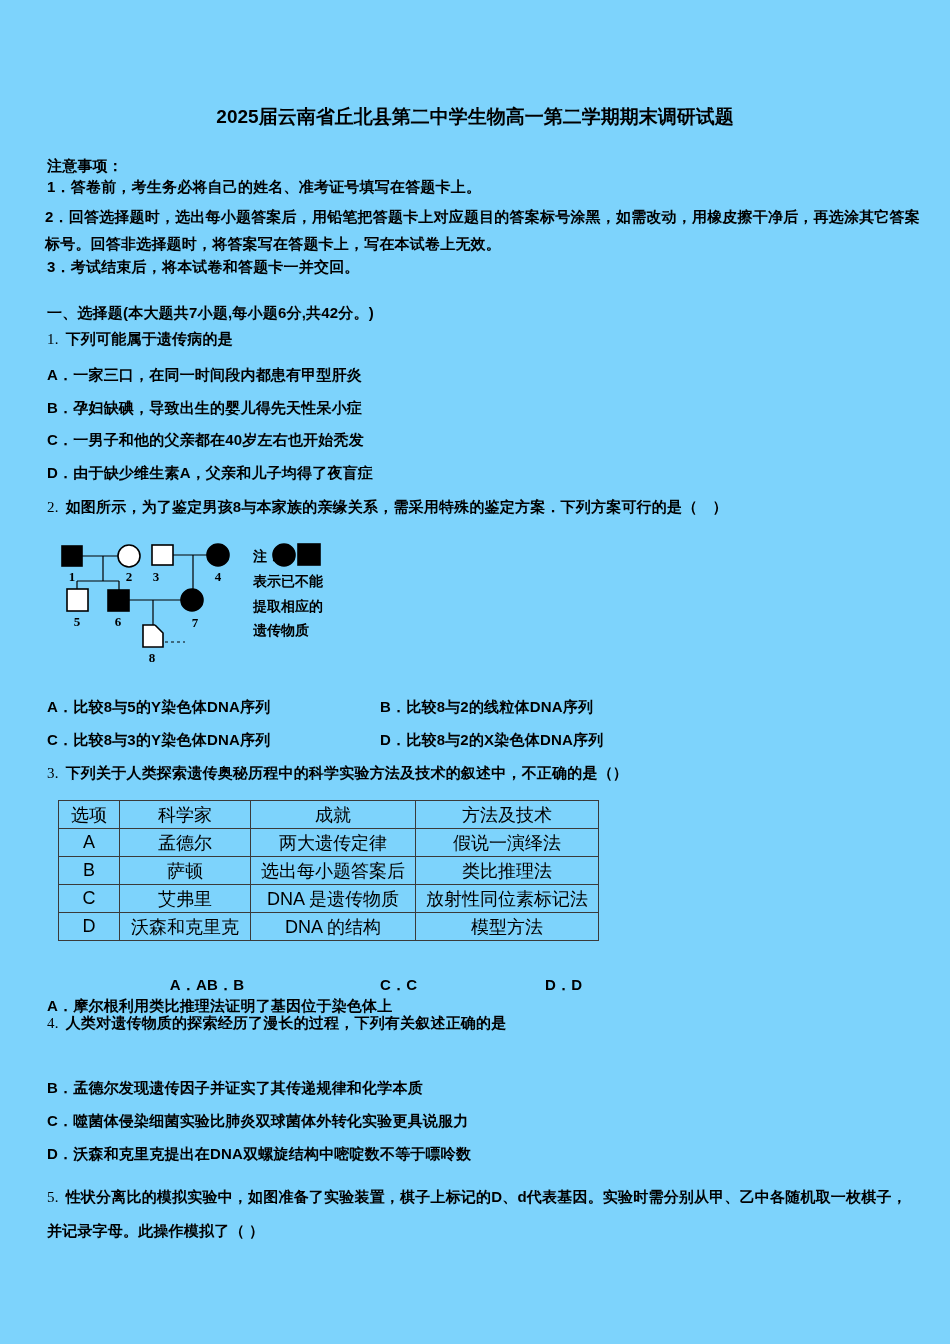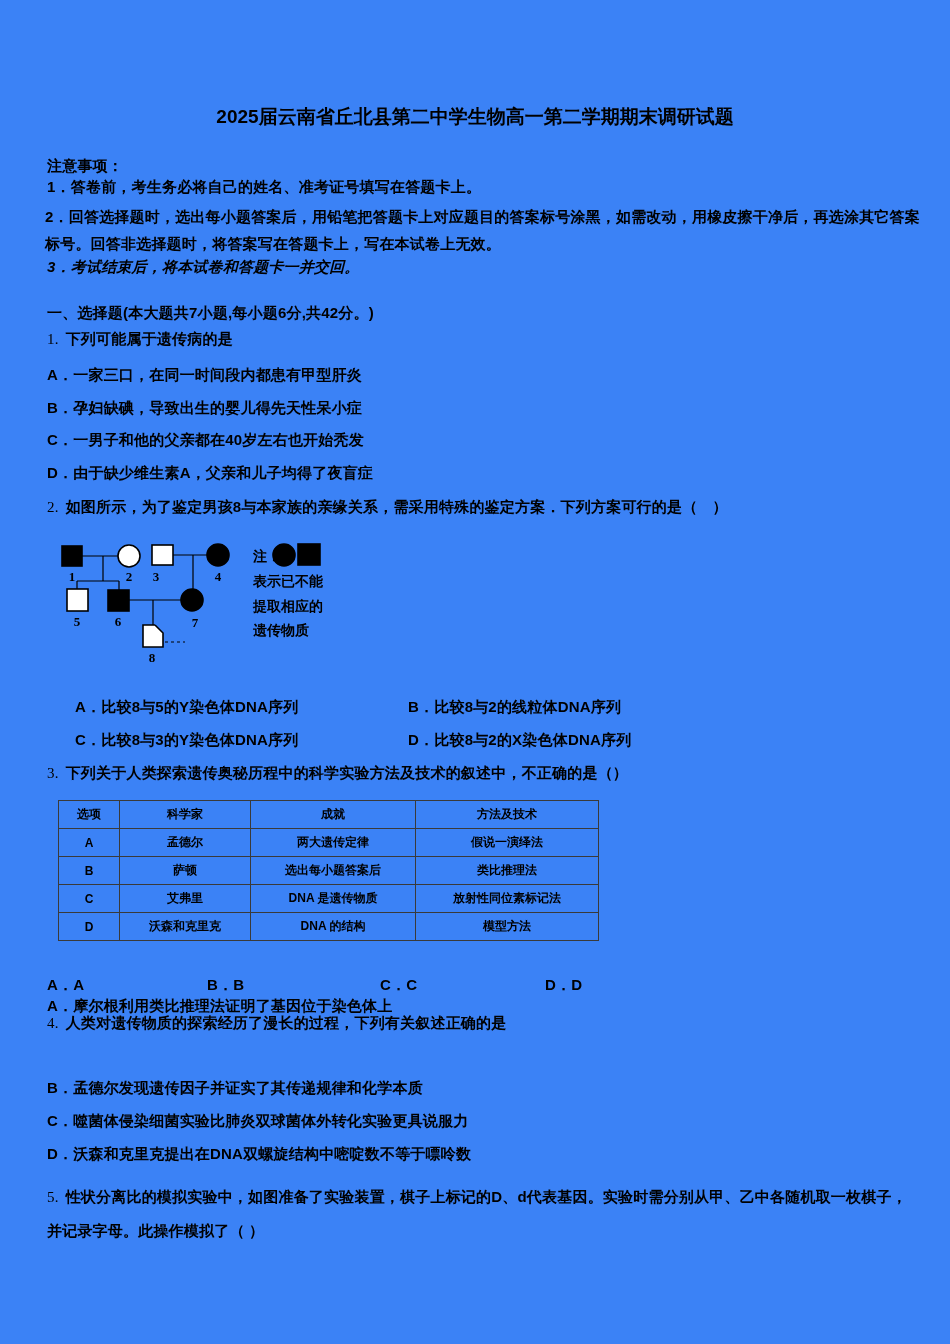--- a/index.html
+++ b/index.html
@@ -1,44 +1,44 @@
 <!DOCTYPE html>
 <html><head>
 <meta charset="utf-8">
 <style>
   html,body{margin:0;padding:0;background:#fff;}
-  .page{position:relative;width:950px;height:1344px;background:#3b82f6;color:#000;
+  .page{position:relative;width:950px;height:1344px;background:#7dd3fc;color:#000;
         font-family:"Liberation Sans",sans-serif;overflow:hidden;}
   .abs{position:absolute;}
   .title{top:104px;left:0;width:950px;text-align:center;font-size:19px;font-weight:bold;}
   .body-text{font-size:15px;font-weight:bold;letter-spacing:0.2px;line-height:19px;}
   .qnum{font-family:"Liberation Serif",serif;font-weight:normal;margin-right:7px;}
   .opt-letter-row{display:flex;}
   .notice-h{top:156px;left:47px;}
   .n1{top:177px;left:47px;}
   .n2{top:203px;left:45px;width:880px;line-height:27px;}
-  .n3{top:257px;left:47px;font-style:italic;}
+  .n3{top:257px;left:47px;}
   .sec1{top:303px;left:47px;}
   .q1{top:329px;left:47px;}
   .q1a{top:365px;left:47px;}
   .q1b{top:398px;left:47px;}
   .q1c{top:430px;left:47px;}
   .q1d{top:463px;left:47px;}
   .q2{top:497px;left:47px;}
   .fig{top:533px;left:55px;width:340px;height:145px;}
   .q2r1{top:697px;left:47px;width:860px;}
   .q2r2{top:730px;left:47px;width:860px;}
-  .q2r1 .col-a,.q2r2 .col-a{width:333px;margin-left:28px;}
+  .q2r1 .col-a,.q2r2 .col-a{width:333px;}
   .q3{top:763px;left:47px;}
   .tblwrap{top:800px;left:58px;}
-  table.sci{border-collapse:collapse;font-size:12px;font-weight:bold;}
+  table.sci{border-collapse:collapse;font-size:18px;font-weight:normal;}
   table.sci td{border:1px solid #3a3a3a;text-align:center;height:27px;padding:0 6px;}
   td.c0{width:48px;} td.c1{width:118px;} td.c2{width:152px;margin-left:8px;} td.c3{width:170px;}
   .q3opts{top:975px;left:47px;width:700px;}
-  .q3opts .o0{width:160px;} .q3opts .o1{width:173px;} .q3opts .o2{width:165px;}
+  .q3opts .o0{width:160px;text-align:right;} .q3opts .o1{width:173px;} .q3opts .o2{width:165px;}
   .q4{top:1013px;left:47px;}
   .q4a{top:996px;left:47px;}
   .q4b{top:1078px;left:47px;}
   .q4c{top:1111px;left:47px;}
   .q4d{top:1144px;left:47px;}
   .q5{top:1180px;left:47px;width:872px;line-height:33px;}
   svg .shape{stroke:#000;stroke-width:1.6;}
   svg .rel{stroke:#000;stroke-width:1.2;}
   svg text.plabel{font:bold 13px "Liberation Serif",serif;text-anchor:middle;fill:#000;}
   svg text.pnote{font:bold 14px "Liberation Sans",sans-serif;fill:#000;}

